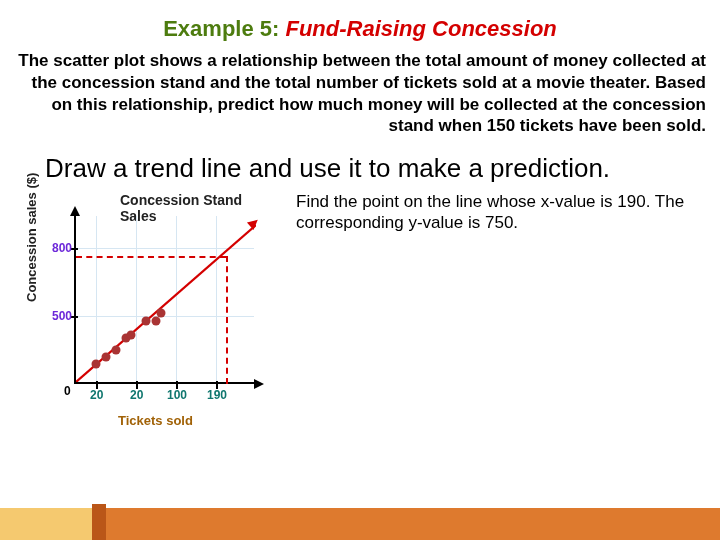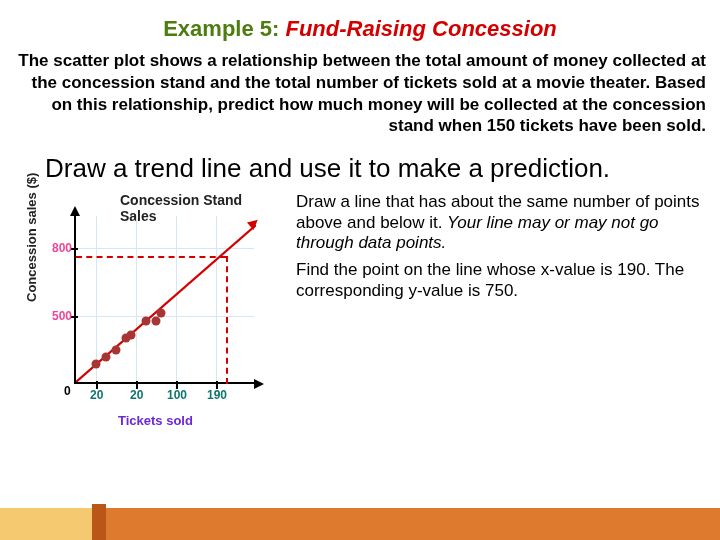--- a/index.html
+++ b/index.html
@@ -14,25 +14,25 @@
   .text-area { flex: 1; padding-right: 8px; }
   .step { font-size: 17px; line-height: 1.22; margin-bottom: 6px; color: #000; }
   .step-italic { font-style: italic; }
   .conclusion { font-size: 18px; line-height: 1.25; margin-top: 10px; padding-left: 16px; color: #000; }
   .bottom-bar { position: absolute; bottom: 0; left: 0; right: 0; height: 32px; background: linear-gradient(to right, #f5c96f 0%, #f5c96f 13%, #de7a2e 13%, #de7a2e 100%); }
   .bottom-bar::before { content: ""; position: absolute; left: 12.8%; top: -4px; width: 14px; height: 40px; background: #ba5618; }
   
   .chart { width: 252px; height: 230px; position: relative; }
   .chart-title { position: absolute; top: 0; left: 50px; font-weight: bold; font-size: 14px; color: #222; margin-left: 40px; }
   .ylabel { position: absolute; left: -6px; top: 110px; transform: rotate(-90deg); transform-origin: left top; font-weight: bold; font-size: 13px; color: #222; white-space: nowrap; }
-  .xlabel { position: absolute; bottom: -6px; left: 88px; font-weight: bold; font-size: 13px; color: #6d28d9; }
+  .xlabel { position: absolute; bottom: -6px; left: 88px; font-weight: bold; font-size: 13px; color: #a16207; }
   .plot { position: absolute; left: 44px; top: 22px; width: 182px; height: 170px; border-left: 2px solid #000; border-bottom: 2px solid #000; }
   .arrow-y { position: absolute; left: 40px; top: 14px; width: 0; height: 0; border-left: 5px solid transparent; border-right: 5px solid transparent; border-bottom: 10px solid #000; }
   .arrow-x { position: absolute; left: 224px; top: 187px; width: 0; height: 0; border-top: 5px solid transparent; border-bottom: 5px solid transparent; border-left: 10px solid #000; }
-  .ytick { position: absolute; left: 22px; font-size: 12px; font-weight: bold; color: #ec4899; }
+  .ytick { position: absolute; left: 22px; font-size: 12px; font-weight: bold; color: #6d28d9; }
   .xtick { position: absolute; top: 196px; font-size: 12px; font-weight: bold; color: #0f766e; }
   .ytick-line { position: absolute; left: 40px; width: 8px; height: 2px; background: #000; }
   .xtick-line { position: absolute; top: 189px; width: 2px; height: 8px; background: #000; }
   .grid-h { position: absolute; left: 46px; width: 178px; height: 1px; background: #d6e6f2; }
   .grid-v { position: absolute; top: 24px; width: 1px; height: 166px; background: #d6e6f2; }
   .trend { position: absolute; left: 46px; top: 24px; width: 180px; height: 166px; }
   .trend line { stroke: #d40000; stroke-width: 2.2; }
   .dash-v { position: absolute; border-left: 2.5px dashed #d40000; }
   .dash-h { position: absolute; border-top: 2.5px dashed #d40000; }
   .pt { position: absolute; width: 9px; height: 9px; background: #a93434; border-radius: 50%; transform: translate(-50%, -50%); }
@@ -96,18 +96,17 @@
       <div class="pt" style="left:86px; top:158px"></div>
       <div class="pt" style="left:96px; top:146px"></div>
       <div class="pt" style="left:101px; top:143px"></div>
       <div class="pt" style="left:116px; top:129px"></div>
       <div class="pt" style="left:126px; top:129px"></div>
       <div class="pt" style="left:131px; top:121px"></div>
     </div>
   </div>
 
   <div class="text-area">
-    <div class="step"><span>Draw a line that has about the same number of points above and below it.</span><span class="step-italic"> Your line may or may not go through data points.</span></div>
     <div class="step">Find the point on the line whose x-value is 190. The corresponding y-value is 750.</div>
   </div>
 </div>
 
 <div class="bottom-bar"></div>
 
 </body></html>

